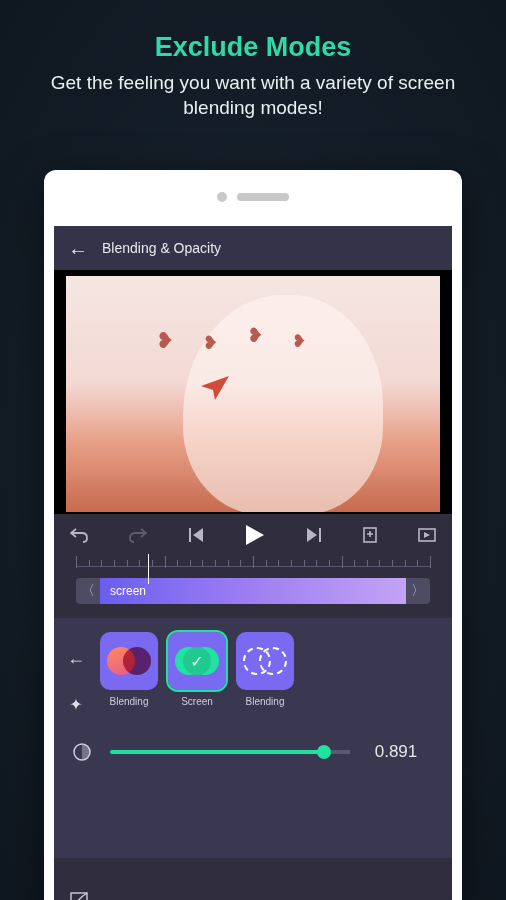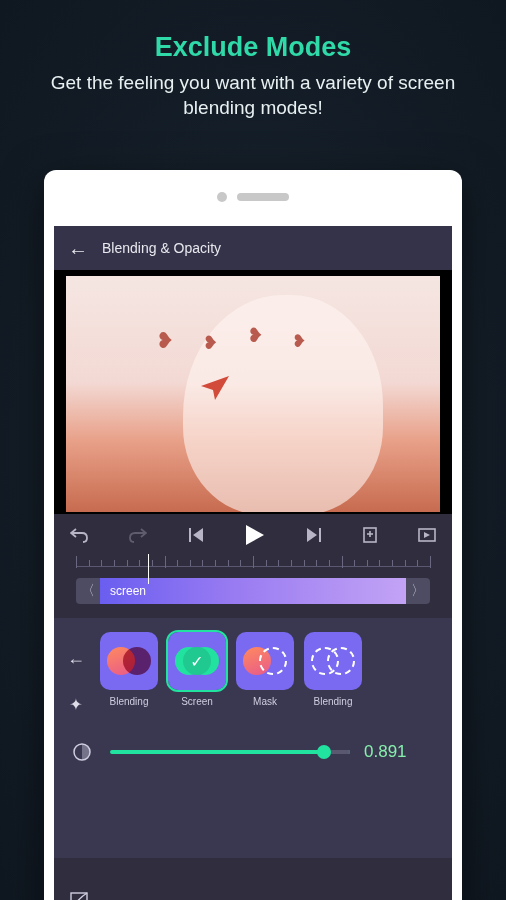--- a/index.html
+++ b/index.html
@@ -160,21 +160,21 @@
 }
 .opacity-ico { width: 28px; color: #cfcde0; display: flex; justify-content: center; }
 .slider {
   flex: 1; height: 4px; background: #22e2a0; border-radius: 2px;
   position: relative;
 }
 .slider-knob {
   position: absolute; right: -7px; top: 50%; transform: translateY(-50%);
   width: 14px; height: 14px; border-radius: 50%; background: #22e2a0;
 }
-.slider-val { color: #86efac; font-size: 17px; width: 64px; text-align: left; }
+.slider-val { color: #e5e5e5; font-size: 17px; width: 64px; text-align: center; }
 .corner-ico {
   position: absolute; left: 14px; bottom: 14px;
   color: #cfcde0;
 }
 </style>
 </head>
 <body>
 
 <div class="promo-title">Exclude Modes</div>
 <div class="promo-sub">Get the feeling you want with a variety of screen blending modes!</div>
@@ -313,29 +313,20 @@
                 <div class="venn scrn">
                   <div class="circ a"></div>
                   <div class="circ b"></div>
                   <div class="chk">✓</div>
                 </div>
               </div>
               <div class="mode-label">Screen</div>
             </div>
             <div class="mode-item">
               <div class="mode-thumb">
-                <div class="venn mask">
-                  <div class="circ a"></div>
-                  <div class="circ b"></div>
-                </div>
-              </div>
-              <div class="mode-label">Mask</div>
-            </div>
-            <div class="mode-item">
-              <div class="mode-thumb">
                 <div class="venn excl">
                   <div class="circ a"></div>
                   <div class="circ b"></div>
                 </div>
               </div>
               <div class="mode-label">Blending</div>
             </div>
           </div>
       </div>
 

